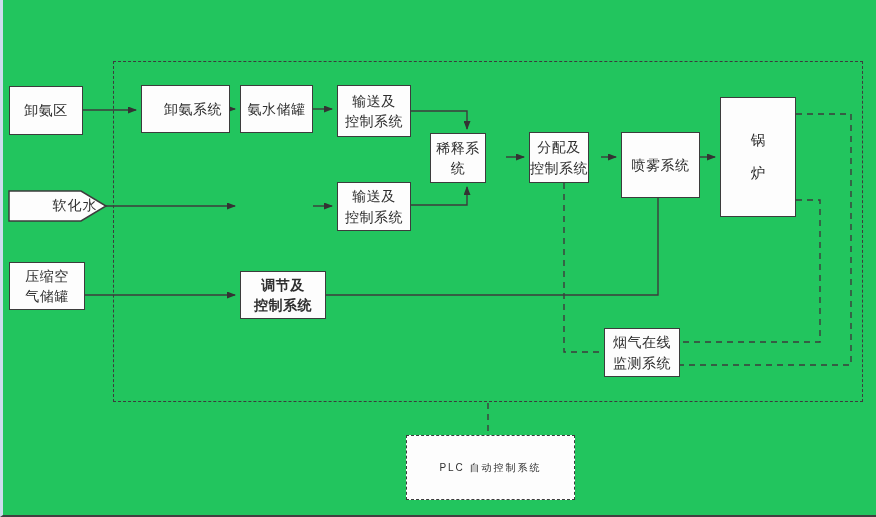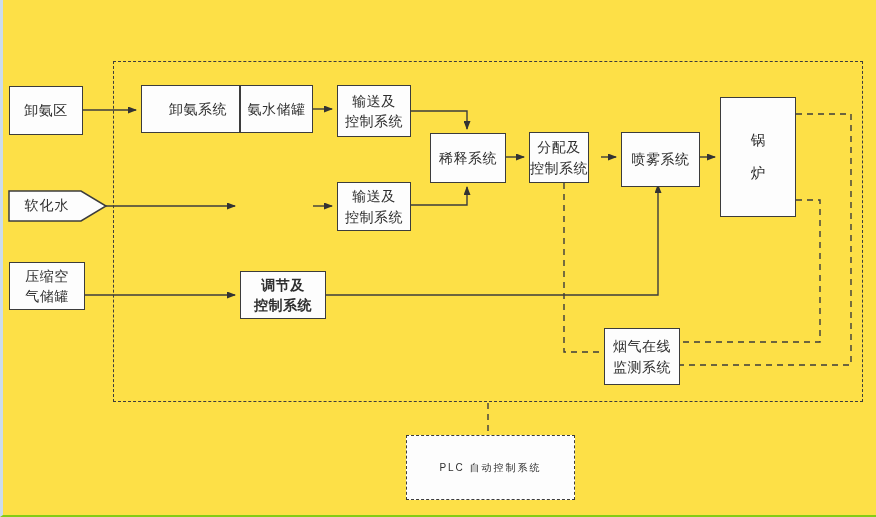--- a/index.html
+++ b/index.html
@@ -4,27 +4,27 @@
 <style>
   html, body {
     margin: 0;
     padding: 0;
     background: #ffffff;
   }
   #stage {
     position: relative;
     width: 876px;
     height: 517px;
-    background: #fde047;
+    background: #22c55e;
     font-family: "Liberation Sans", "DejaVu Sans", sans-serif;
     color: #2e2e2e;
     overflow: hidden;
     box-sizing: border-box;
     border-left: 3px solid #ccdcec;
-    border-bottom: 2px solid #84cc16;
+    border-bottom: 2px solid #404040;
   }
   .box {
     position: absolute;
     box-sizing: border-box;
     border: 1.5px solid #3c3c3c;
     background: #fdfdfd;
     display: flex;
     align-items: center;
     justify-content: center;
     text-align: center;
@@ -107,72 +107,72 @@
       <path d="M793,200 L817,200 L817,342 L677,342"></path>
       <path d="M793,114 L848,114 L848,365 L677,365"></path>
       <path d="M485,403 L485,434"></path>
     </g>
   </svg>
 
   <div class="box" style="left:6px; top:86px; width:74px; height:49px;">
     <span>卸氨区</span>
   </div>
 
-  <div class="pent-label" style="left:8px; top:191px; width:72px; height:30px;">
+  <div class="pent-label" style="left:8px; top:191px; width:72px; height:30px;padding-left:28px;">
     <span>软化水</span>
   </div>
 
   <div class="box" style="left:6px; top:262px; width:76px; height:48px;">
     <span>压缩空
 气储罐</span>
   </div>
 
-  <div class="box" style="left:138px; top:85px; width:99px; height:48px;padding-left:15px;">
+  <div class="box" style="left:138px; top:85px; width:89px; height:48px;padding-left:15px;">
     <span>卸氨系统</span>
   </div>
 
   <div class="box" style="left:237px; top:85px; width:73px; height:48px;">
     <span>氨水储罐</span>
   </div>
 
   <div class="box" style="left:334px; top:85px; width:74px; height:52px;">
     <span>输送及
 控制系统</span>
   </div>
 
 
   <div class="box" style="left:334px; top:182px; width:74px; height:49px;">
     <span>输送及
 控制系统</span>
   </div>
 
-  <div class="box" style="left:427px; top:133px; width:76px; height:50px;">
+  <div class="box" style="left:427px; top:133px; width:56px; height:50px;">
     <span>稀释系统</span>
   </div>
 
   <div class="box" style="left:526px; top:132px; width:60px; height:51px;">
     <span>分配及
 控制系统</span>
   </div>
 
-  <div class="box" style="left:618px; top:132px; width:79px; height:55px;">
+  <div class="box" style="left:618px; top:132px; width:79px; height:66px;">
     <span>喷雾系统</span>
   </div>
 
   <div class="box boiler" style="left:717px; top:97px; width:76px; height:120px;">
     <span>锅
 炉</span>
   </div>
 
   <div class="box" style="left:237px; top:271px; width:86px; height:48px;font-weight:bold;">
     <span>调节及
 控制系统</span>
   </div>
 
-  <div class="box" style="left:601px; top:328px; width:76px; height:57px;">
+  <div class="box" style="left:601px; top:328px; width:76px; height:49px;">
     <span>烟气在线
 监测系统</span>
   </div>
 
   <div class="plc-box" style="left:403px; top:435px; width:169px; height:65px;">
     <span>PLC 自动控制系统</span>
   </div>
 
 </div>
 

